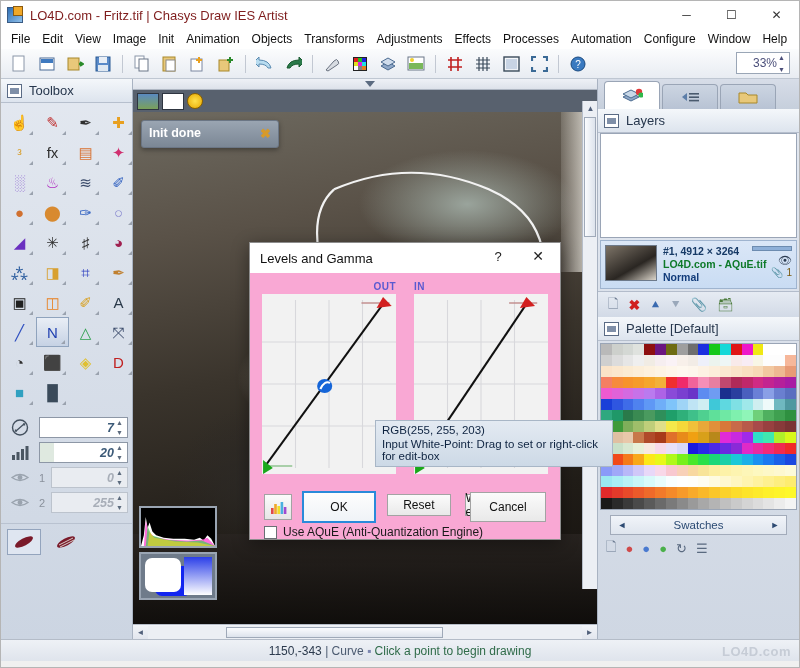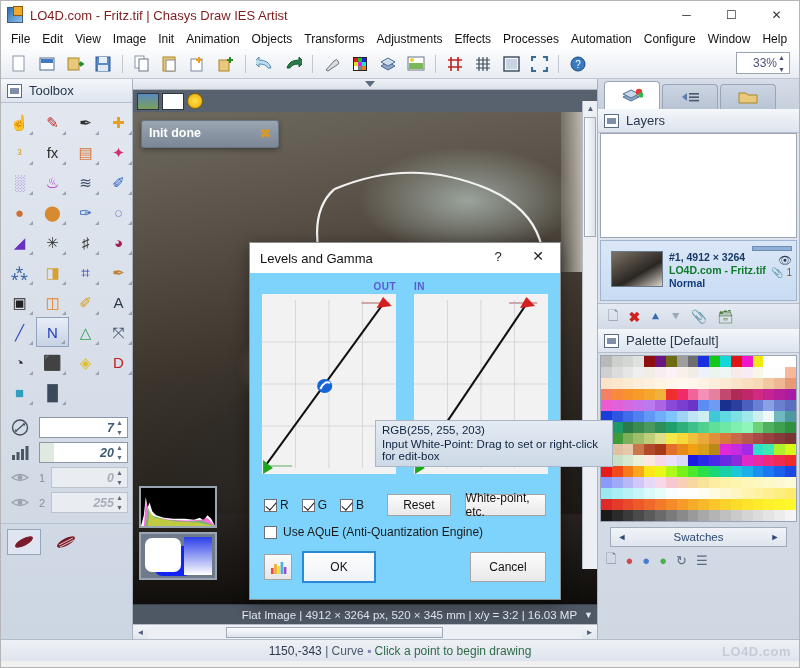--- a/index.html
+++ b/index.html
@@ -144,21 +144,21 @@
   
   .right-col { width:202px; background:linear-gradient(#e4e9f1,#cfd7e3);
                border-left:1px solid #a9b3c2; display:flex; flex-direction:column; }
   .tabstrip { height:30px; display:flex; align-items:flex-end; padding-left:6px; gap:2px;
               background:linear-gradient(#d7dde8,#c6cfdc); }
   .rtab { width:56px; height:25px; border:1px solid #9aa5b6; border-bottom:none;
           border-radius:4px 4px 0 0; display:flex; align-items:center;
           justify-content:center; background:linear-gradient(#ccd5e2,#b8c3d4); }
   .rtab.active { background:#ffffff; height:28px; }
   .layers-list { height:105px; background:#ffffff; border:1px solid #9aa5b6; margin:0 2px; }
-  .layer-row { display:flex; align-items:flex-start; padding:10px; gap:6px;
+  .layer-row { display:flex; align-items:flex-start; padding:4px; gap:6px;
                background:linear-gradient(#dbe7f7,#c9dcf3); border:1px solid #9fb4cf;
                margin:2px; position:relative; }
   .layer-thumb { width:52px;height:36px; border:1px solid #6d7a8b; flex:none;
                background:linear-gradient(150deg,#7d7468,#2a2622 60%,#dcd6cb 100%); }
   .layer-meta { font-size:10.5px; line-height:13px; }
   .lm1{ color:#173a66; font-weight:bold; }
   .lm2{ color:#0e7a2a; font-weight:bold; }
   .lm3{ color:#123c7a; font-weight:bold; }
   .layer-right { position:absolute; right:4px; top:5px; text-align:right; }
   .layer-bar { height:26px; display:flex; align-items:center; gap:10px; padding-left:10px;
@@ -178,22 +178,22 @@
                justify-content:center; position:relative; }
   .bb-text { font-size:12px; color:#3a4555; }
   .bb-text .b1{ color:#2c3a4d; }
   .bb-text .b2{ color:#4b5a70; }
   .bb-text .dot{ color:#7b86b0; }
   .bb-text .b3{ color:#2f6b49; }
   .wm { position:absolute; right:8px; bottom:2px; font-size:13px; color:#c6ccd6;
         font-weight:bold; letter-spacing:.5px;}
 
   
-  .dialog { position:absolute; left:248px; top:241px; width:312px; height:358px;
-            background:#7dd3fc; border:1px solid #8d8d8d;
+  .dialog { position:absolute; left:248px; top:241px; width:312px; height:298px;
+            background:#f9a8d4; border:1px solid #8d8d8d;
             box-shadow:0 4px 16px rgba(0,0,0,.4); }
   .dlg-title { height:30px; background:#ffffff; display:flex; align-items:center;
             padding-left:10px; font-size:13px; color:#111; position:relative; }
   .dlg-help { position:absolute; right:52px; top:6px; width:20px;height:18px;
             text-align:center; font-size:13px; color:#222; }
   .dlg-x { position:absolute; right:12px; top:5px; width:20px;height:18px;
             text-align:center; font-size:14px; color:#222; }
   .dlg-graphs { position:relative; height:215px; padding:8px 12px 0 12px; display:flex;
             gap:18px; }
   .graph { flex:1; position:relative; }
@@ -683,24 +683,20 @@
             <div class="cp-grad"></div>
           </div>
         </div>
 
         <div class="vscroll">
           <div class="vs-arrow">▲</div>
           <div class="vs-thumb"></div>
         </div>
       </div>
 
-      <div class="statusline">
-        <span class="st-txt">Flat Image | 4912 × 3264 px, 520 × 345 mm | x/y = 3:2 | 16.03 MP</span>
-        <span class="st-car">▼</span>
-      </div>
 
       <div class="hscroll">
         <div class="hs-arrow">◄</div>
         <div class="hs-track">
           <div class="hs-thumb"></div>
         </div>
         <div class="hs-arrow">►</div>
       </div>
     </div>
 
@@ -733,21 +729,21 @@
         <span class="ph-ico"></span>
         <span>Layers</span>
       </div>
 
       <div class="layers-list"></div>
 
       <div class="layer-row">
         <div class="layer-thumb"></div>
         <div class="layer-meta">
           <div class="lm1">#1, 4912 × 3264</div>
-          <div class="lm2">LO4D.com - Fritz.tif</div>
+          <div class="lm2">LO4D.com - AQuE.tif</div>
           <div class="lm3">Normal</div>
         </div>
         <div class="layer-right">
           <div style="width:40px;height:5px;background:#8fb0d8;border:1px solid #6d8cb0;margin-bottom:3px;"></div>
           <div style="font-size:11px;color:#2a3a50;">👁</div>
           <div style="font-size:10px;color:#7a5a10;">
             📎 <span>1</span>
           </div>
         </div>
       </div>

